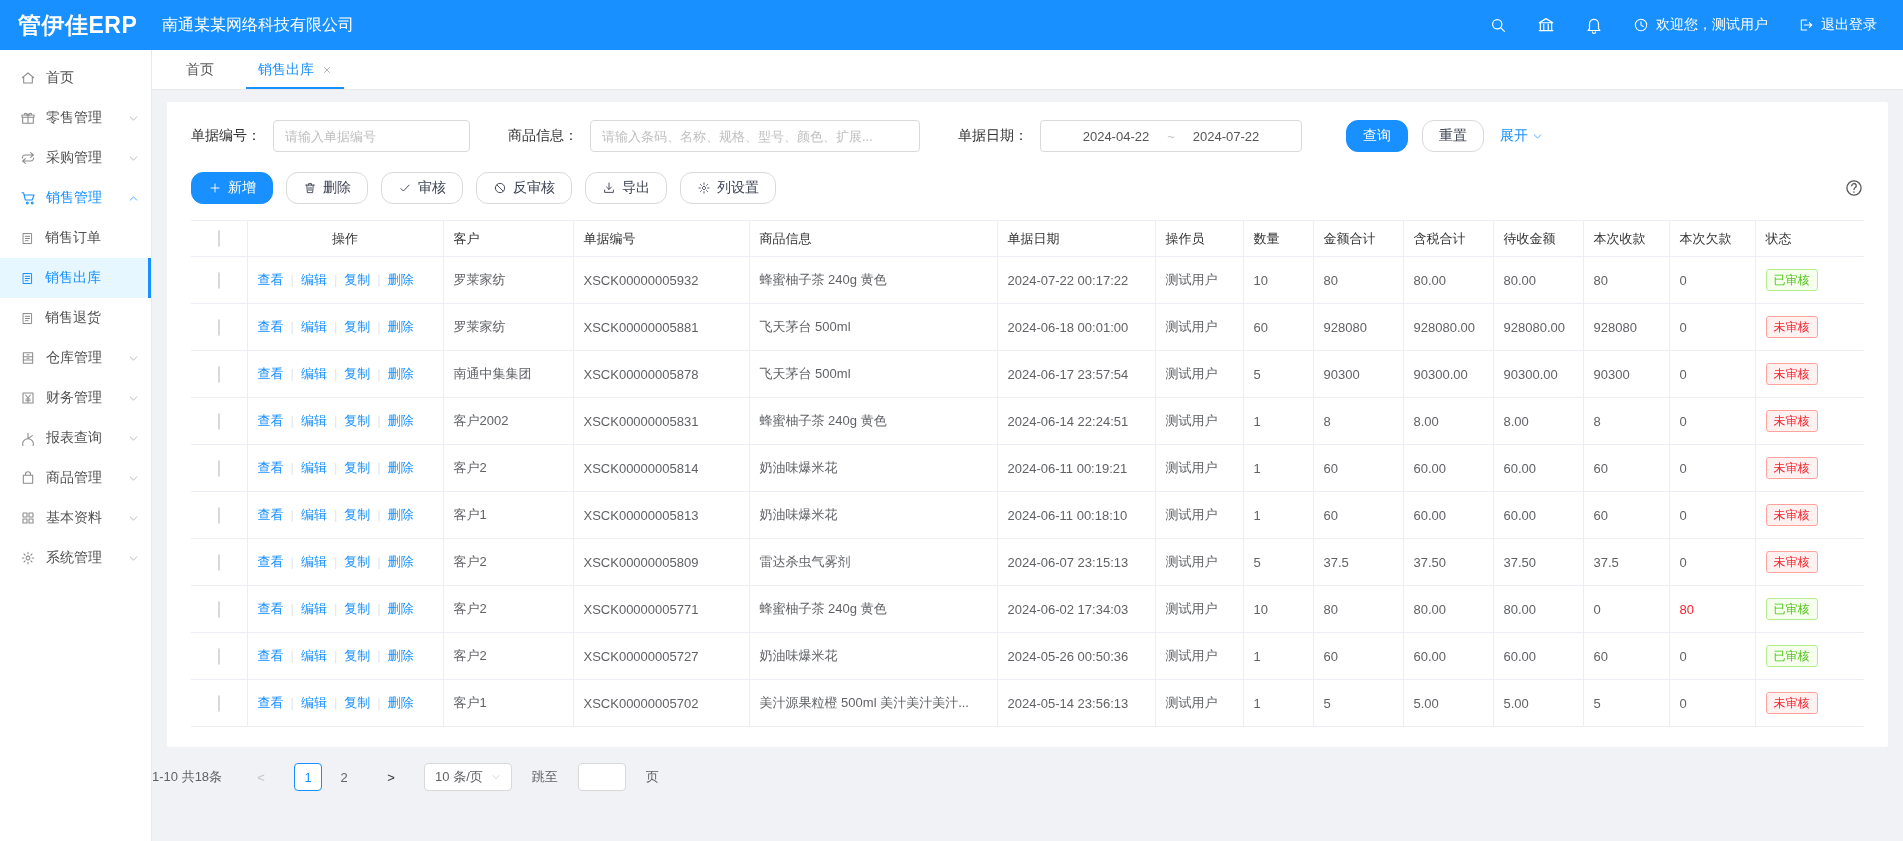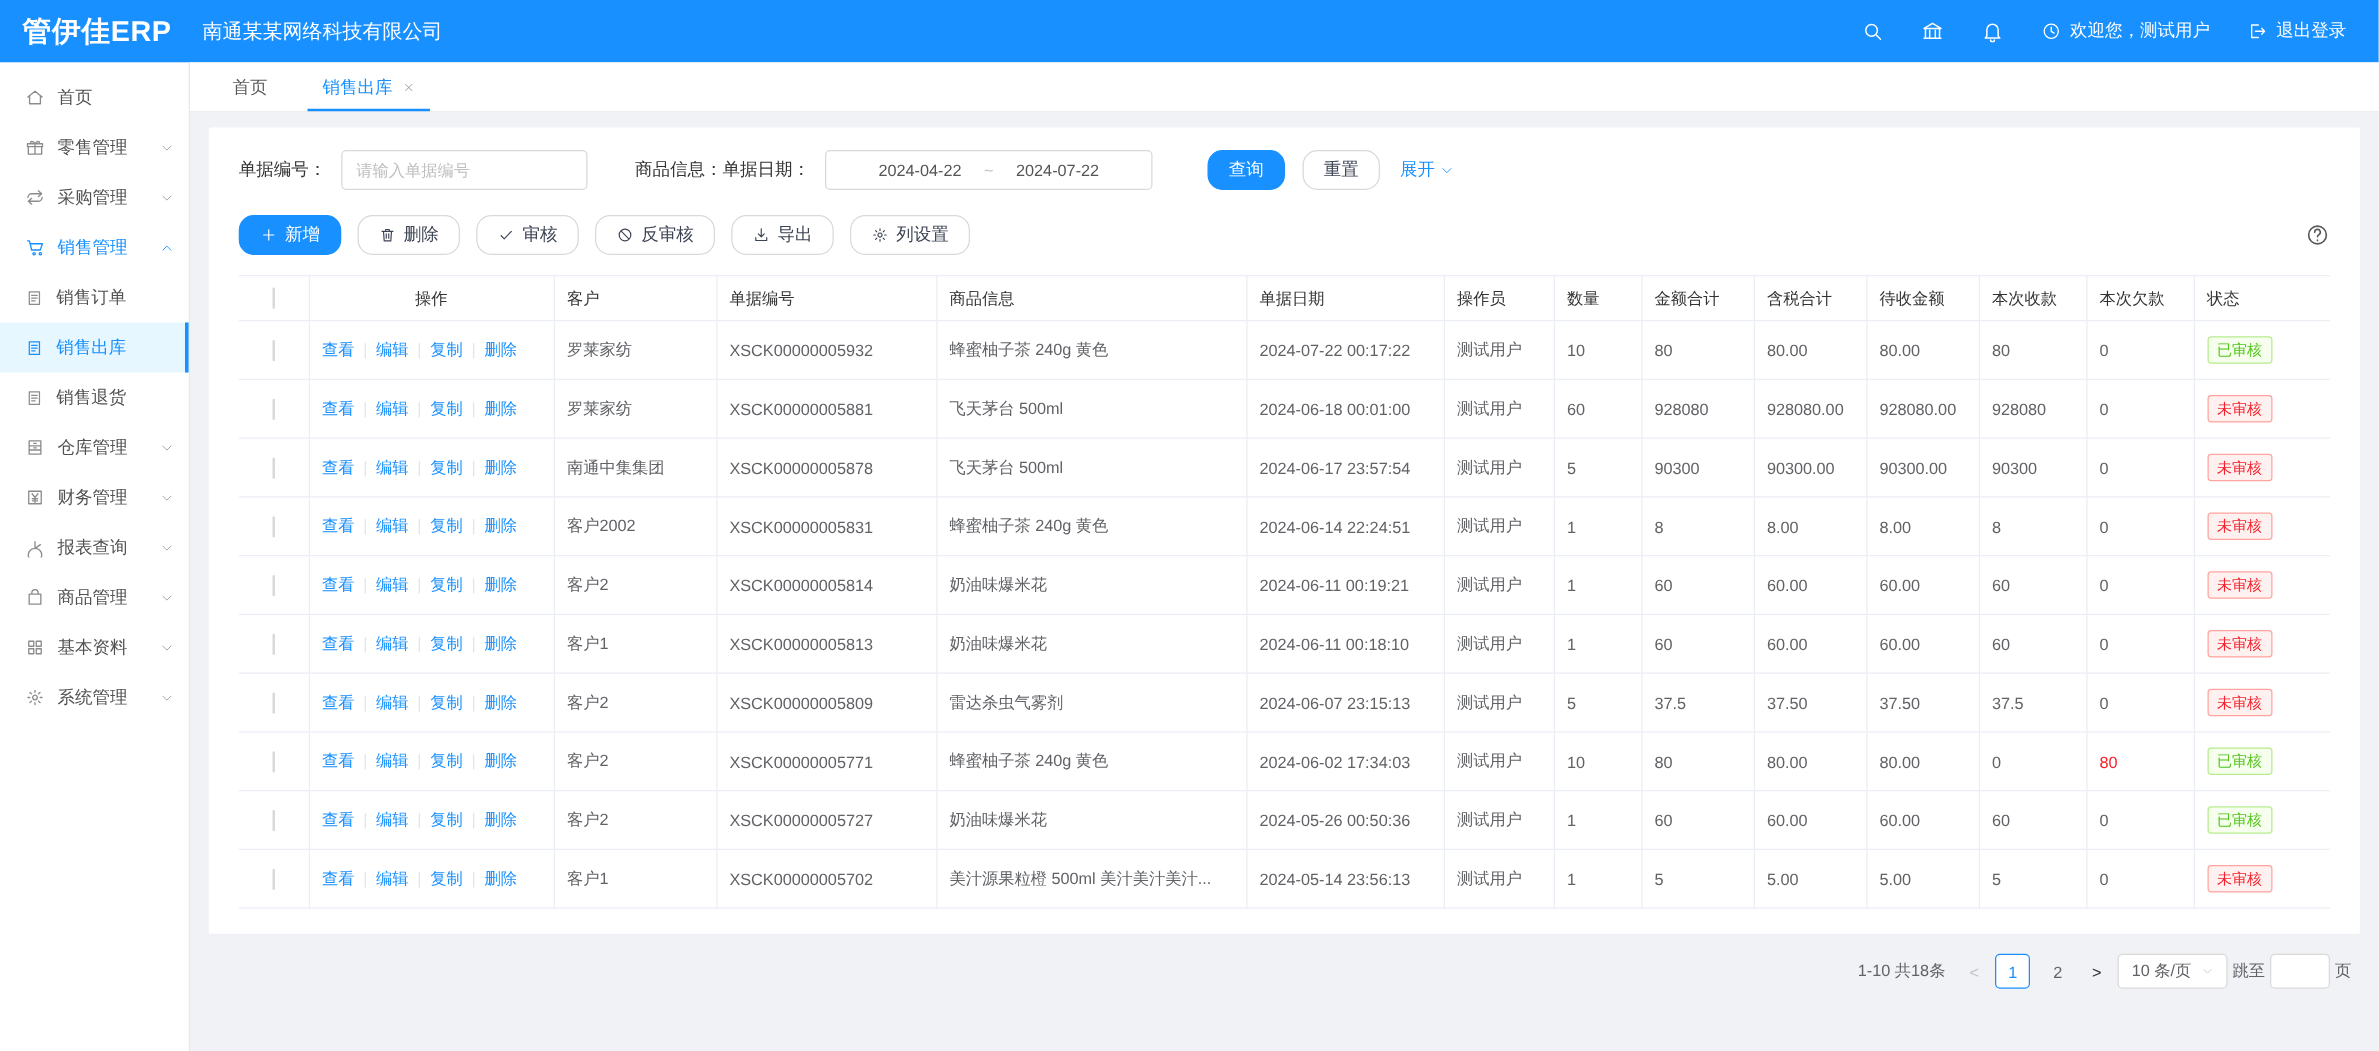--- a/index.html
+++ b/index.html
@@ -72,21 +72,21 @@
   th.c, td.c { text-align:center; }
   .cb { width:15px; height:15px; border:1px solid #d9d9d9; border-radius:2px; background:#fff; margin:0 auto; cursor:pointer; }
   .a-link { color:#1890ff; cursor:pointer; }
   .a-div { color:#e3e5e8; padding:0 7px; }
   .badge { display:inline-block; font-size:12px; line-height:20px; padding:0 7px; border-radius:3px; border:1px solid; }
   .badge.green { color:#52c41a; background:#f6ffed; border-color:#b7eb8f; }
   .badge.red { color:#f5222d; background:#fff1f0; border-color:#ffa39e; }
   .red-text { color:#f5222d; }
 
   
-  .pagerow { display:flex; justify-content:flex-end; align-items:center; gap:4px; padding:16px 22px 0 0; font-size:13px; color:#606266; }
+  .pagerow { display:flex; align-items:center; gap:20px; padding:16px 22px 0 0; font-size:13px; color:#606266; }
   .pg-total { margin-right:6px; }
   .pg-arrow { width:26px; height:28px; display:flex; align-items:center; justify-content:center; cursor:pointer; color:#333; font-size:13px; }
   .pg-arrow.disabled { color:#c0c4cc; }
   .pg-num { min-width:28px; height:28px; display:flex; align-items:center; justify-content:center; border-radius:4px; cursor:pointer; }
   .pg-num.active { border:1px solid #1890ff; color:#1890ff; background:#fff; }
   .pg-size { height:28px; border:1px solid #d9d9d9; border-radius:4px; background:#fff; padding:0 10px;
     display:flex; align-items:center; gap:8px; color:#606266; cursor:pointer; }
   .pg-size svg { width:10px; height:10px; color:#c0c4cc; }
   .pg-jump { width:48px; height:28px; border:1px solid #d9d9d9; border-radius:4px; outline:none; padding:0 6px; font-family:inherit; }
 </style>
@@ -297,20 +297,21 @@
             </svg>
           </span>
         </div>
       </div>
 
     <div class="card">
       <div class="filters">
         <span class="flabel">单据编号：</span>
         <input class="finput doc-input" placeholder="请输入单据编号" style="">
         <span class="flabel">商品信息：</span>
+        <input class="finput prod-input" placeholder="请输入条码、名称、规格、型号、颜色、扩展..." style="">
         <span class="flabel">单据日期：</span>
         <span class="daterange">
           <span>2024-04-22</span>
           <span style="color:#bfbfbf">~</span>
           <span>2024-07-22</span>
         </span>
         <button class="btn primary q-btn">查询</button>
         <button class="btn r-btn">重置</button>
         <span class="expand">
           <span>展开</span>

